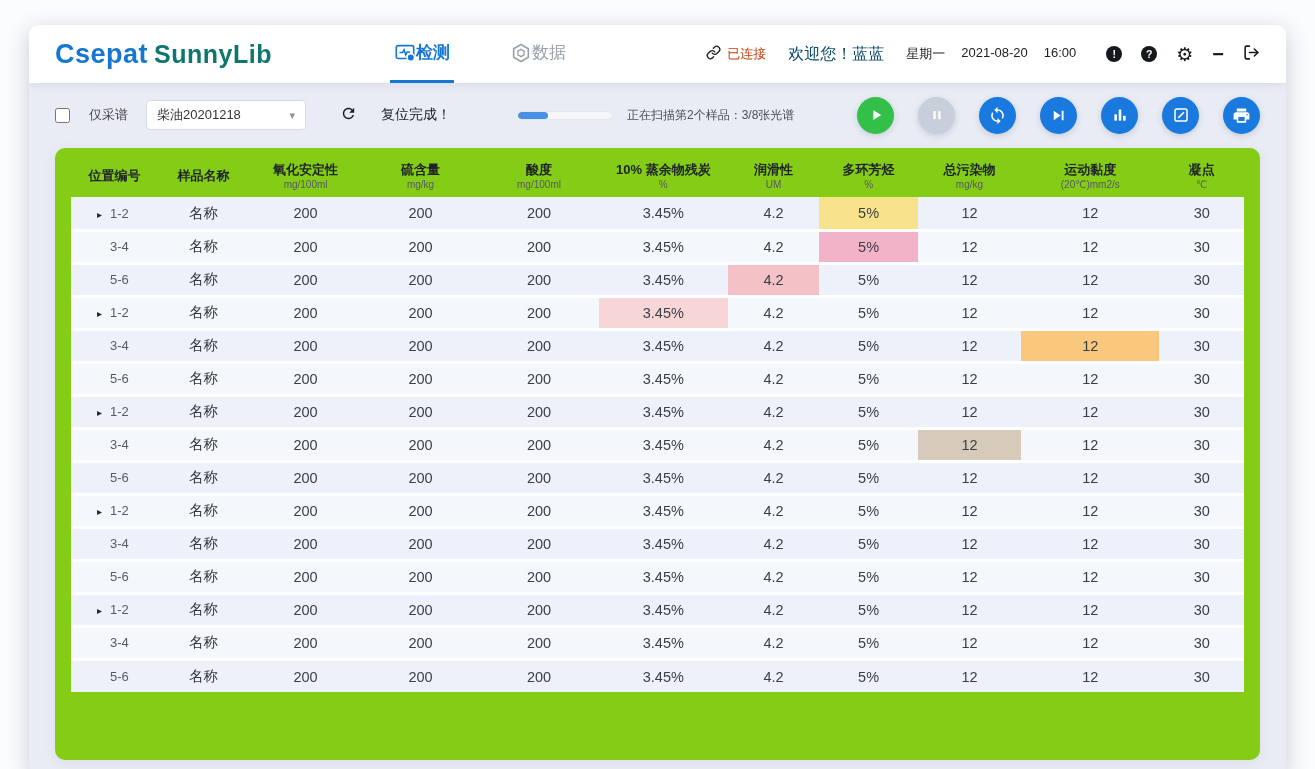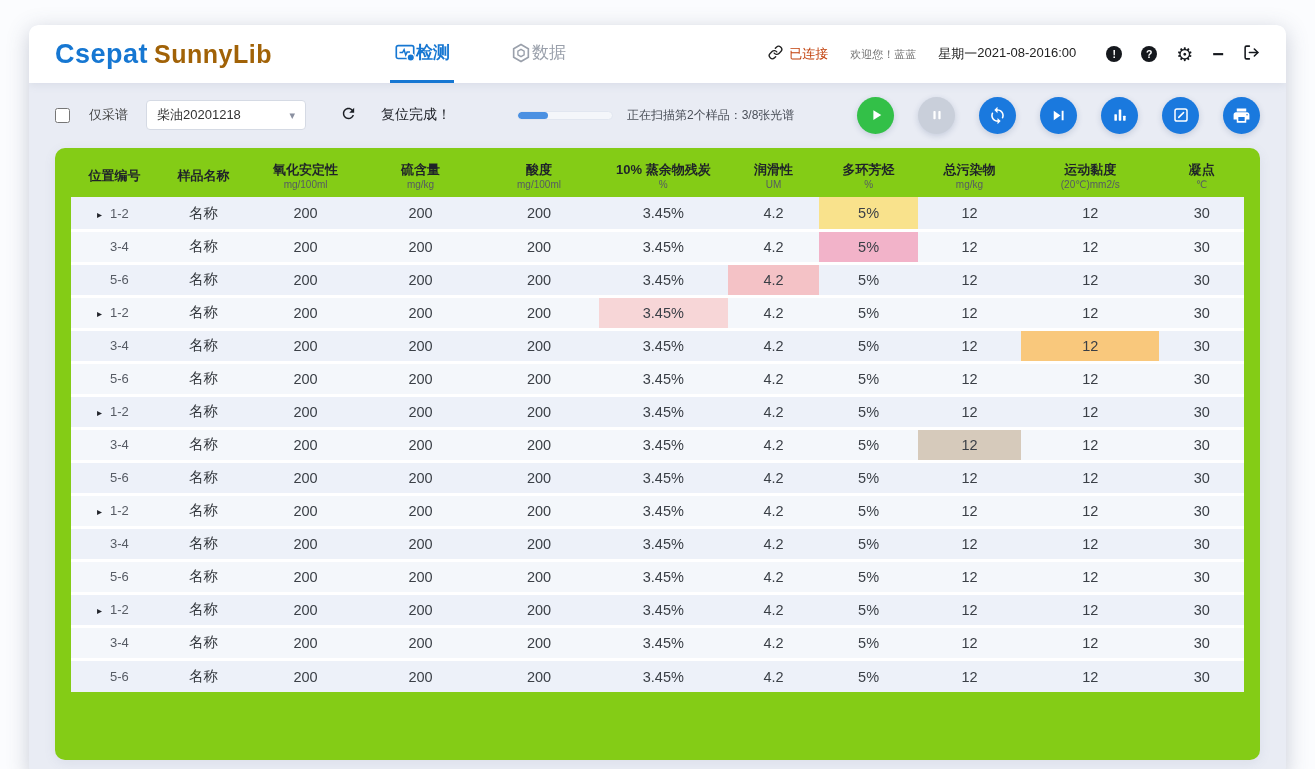--- a/index.html
+++ b/index.html
@@ -6,32 +6,32 @@
   html,body { width:1315px; height:769px; background:#fbfcfe; font-family:"Liberation Sans","DejaVu Sans",sans-serif; overflow:hidden; }
 
   .window { width:1257px; height:751px; margin:25px auto; background:#e9ecf4; border-radius:9px;
             box-shadow:0 5px 22px rgba(70,80,110,.28); overflow:hidden; display:flex; flex-direction:column; }
 
   
   .topbar { background:#fff; height:58px; flex:none; display:flex; align-items:stretch; padding:0 26px;
             box-shadow:0 2px 8px rgba(120,130,155,.14); position:relative; z-index:3; }
   .logo { display:flex; align-items:center; gap:6px; }
   .logo-main { font-size:27px; font-weight:bold; color:#1677d2; letter-spacing:.5px; }
-  .logo-sub  { font-size:25px; font-weight:bold; color:#a16207; letter-spacing:.5px; }
+  .logo-sub  { font-size:25px; font-weight:bold; color:#0f766e; letter-spacing:.5px; }
 
   .tabs { display:flex; margin-left:118px; gap:52px; }
   .tab  { display:flex; align-items:center; font-size:17px; color:#9aa0ab; cursor:pointer;
           border-bottom:3px solid transparent; padding:0 4px; }
   .tab.active { color:#1677d2; border-bottom-color:#1677d2; font-weight:bold; }
   .tab svg { display:block; }
 
   .top-right { margin-left:auto; display:flex; align-items:center; gap:22px; }
   .conn { display:flex; align-items:center; gap:6px; font-size:13px; color:#c2410c; }
-  .welcome { font-size:11px; color:#737373; }
-  .datetime { display:flex; gap:0; font-size:13px; color:#222; }
+  .welcome { font-size:16px; color:#0c4a6e; }
+  .datetime { display:flex; gap:16px; font-size:13px; color:#222; }
   .winicons { display:flex; align-items:center; gap:19px; margin-left:8px; }
   .winicons > * { cursor:pointer; }
   .badge-circle { width:16px; height:16px; border-radius:50%; background:#15181d; color:#fff;
                   font-size:10.5px; font-weight:bold; display:flex; align-items:center; justify-content:center; }
   .gear-glyph { font-size:19px; color:#15181d; line-height:1; }
   .minus-glyph { font-size:20px; font-weight:bold; color:#15181d; line-height:1; }
 
   
   .toolbar { flex:none; display:flex; align-items:center; padding:0 26px; margin-top:13px; height:38px; }
   .chk-group { display:flex; align-items:center; gap:19px; }

